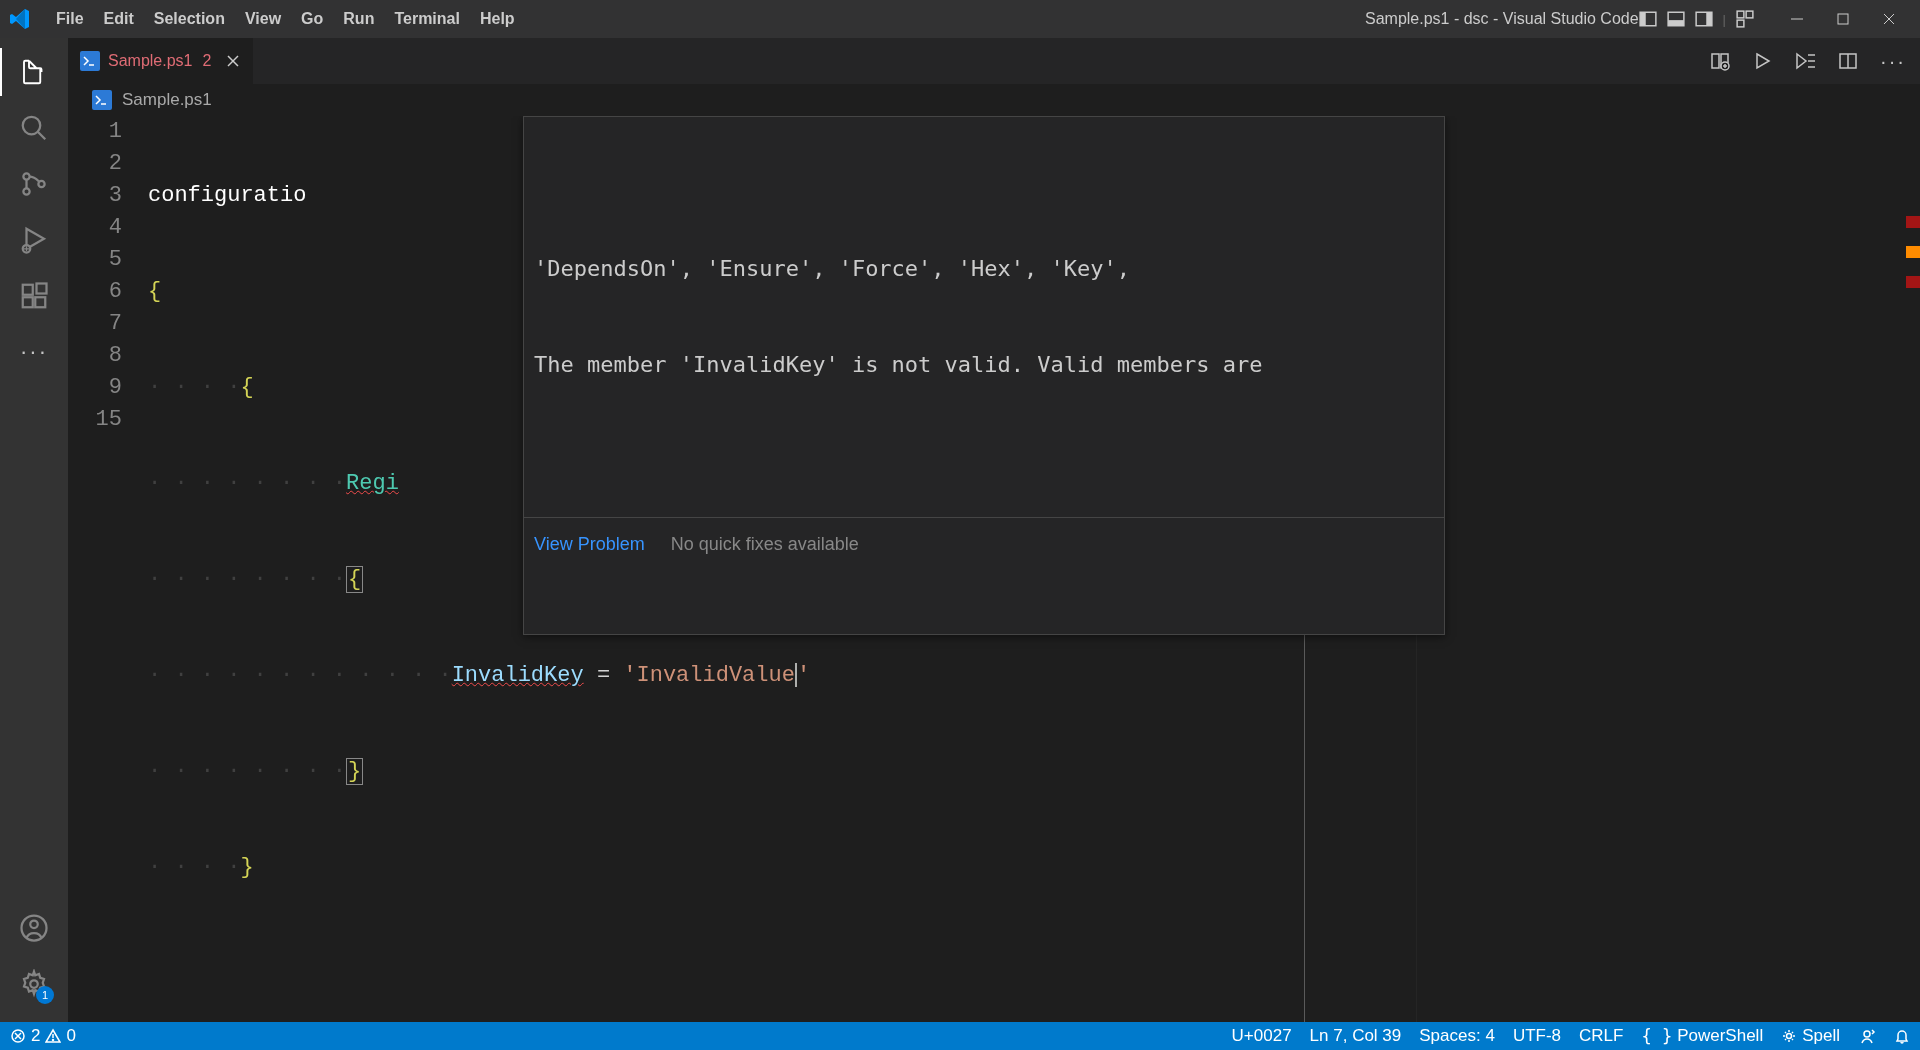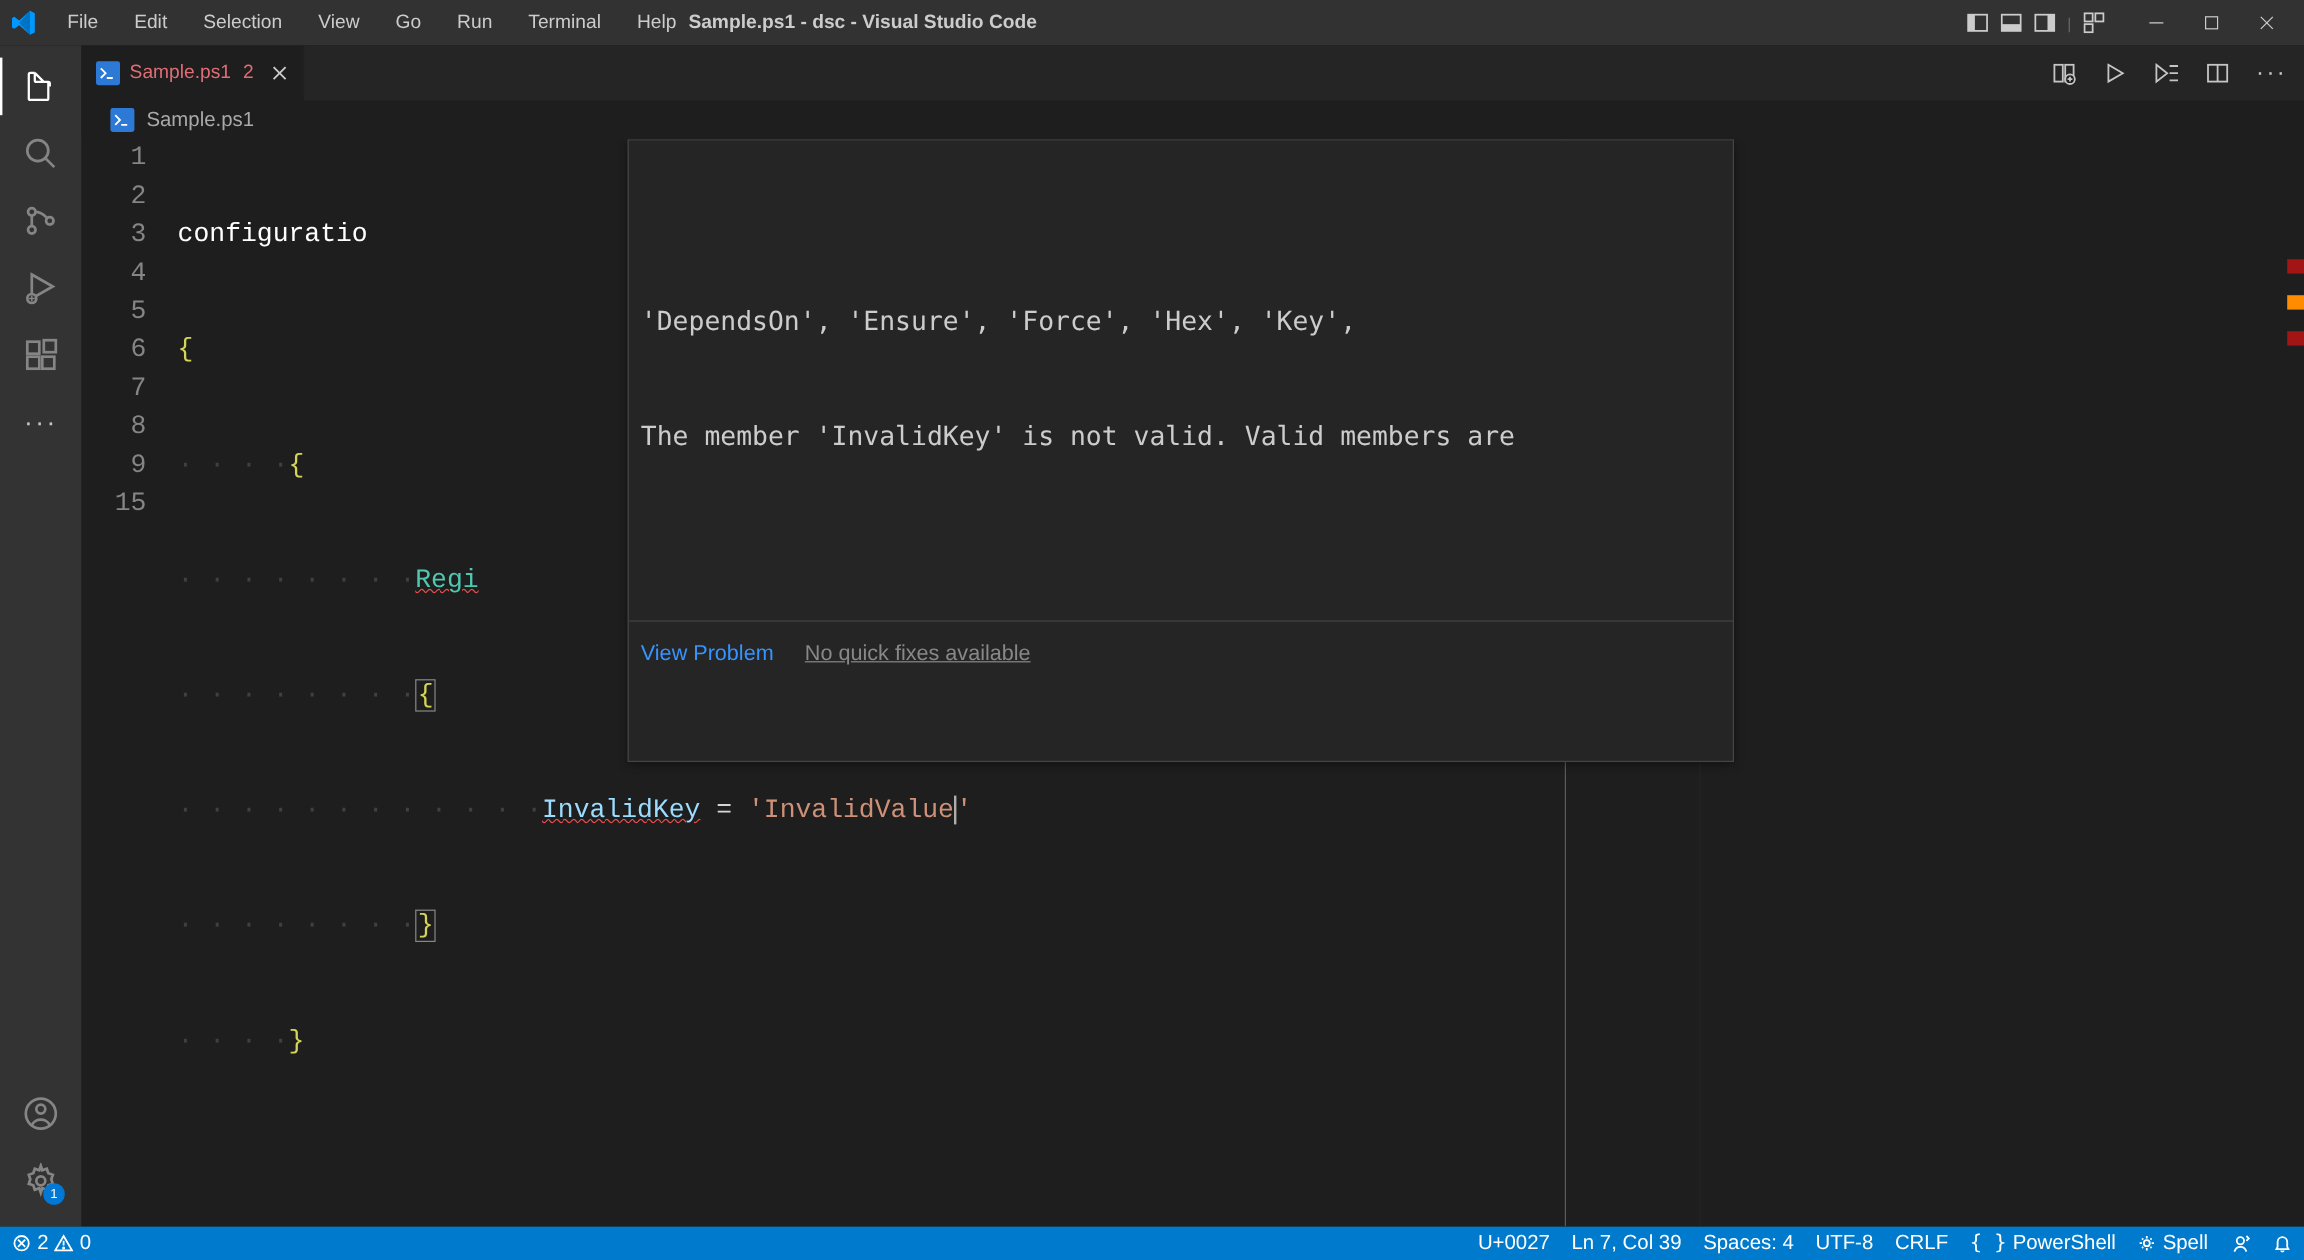--- a/index.html
+++ b/index.html
@@ -19,33 +19,32 @@
     background: #323233;
     display: flex;
     align-items: center;
     padding: 0 8px;
     color: #cccccc;
   }
   .titlebar .logo {
     width: 24px; height: 24px;
     margin-right: 14px;
   }
-  .titlebar .menus { display: flex; gap: 10px; }
+  .titlebar .menus { display: flex; gap: 0; font-weight: bold; }
   .titlebar .menu-item {
     padding: 4px 10px;
     border-radius: 4px;
     cursor: pointer;
     font-size: 16px;
   }
   .titlebar .title {
     flex: 1;
-    text-align: left;
+    text-align: right;
     font-size: 16px;
     color: #cccccc;
-    font-weight: bold;
   }
   .titlebar .window-controls {
     display: flex;
     align-items: center;
     gap: 0;
   }
   .titlebar .layout-btns {
     display: flex;
     gap: 10px;
     margin-right: 20px;
@@ -241,21 +240,21 @@
   .hover-content .ps-dim { color: #888; }
   .hover-actions {
     border-top: 1px solid #454545;
     padding: 10px 10px;
     display: flex;
     gap: 26px;
     font-family: "Segoe UI", sans-serif;
     font-size: 18px;
   }
   .hover-actions .link { color: #3794ff; cursor: pointer; }
-  .hover-actions .dim { color: #888; text-decoration: underline; }
+  .hover-actions .dim { color: #888; }
   
   
   .scrollbar-area {
     position: absolute;
     right: 0;
     top: 0;
     width: 14px;
     height: 100%;
   }
   .scroll-marker {

